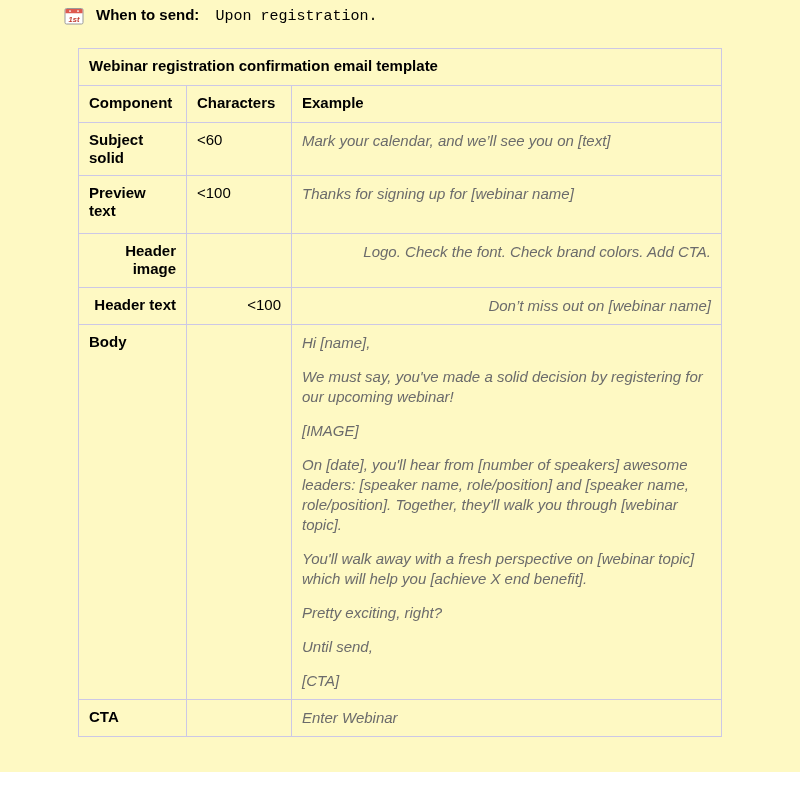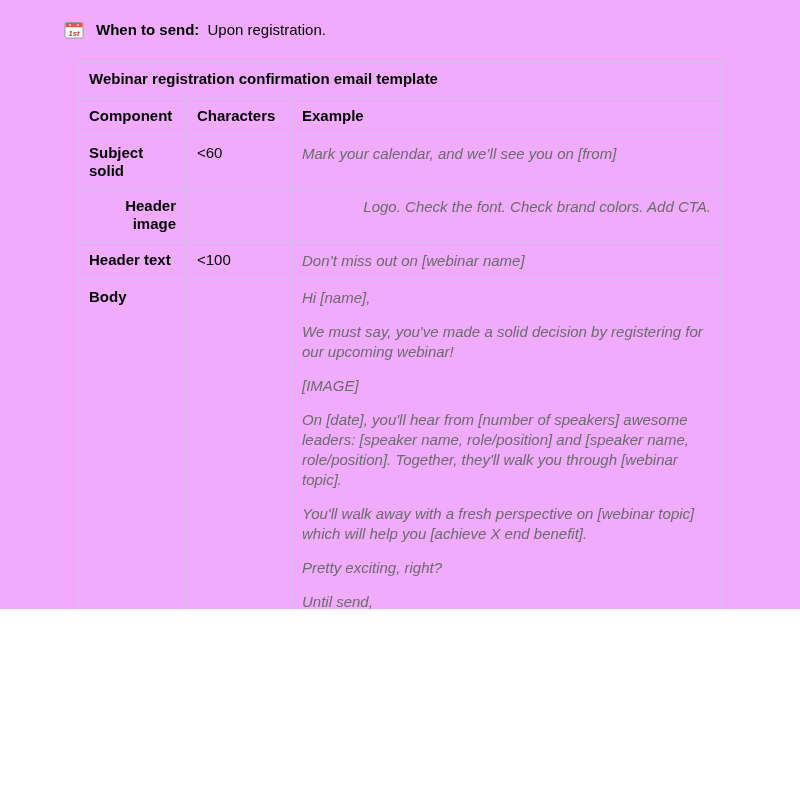--- a/index.html
+++ b/index.html
@@ -7,44 +7,44 @@
     padding: 0;
     background: #ffffff;
     width: 800px;
     height: 800px;
     font-family: "Liberation Sans", sans-serif;
     color: #000000;
     -webkit-font-smoothing: antialiased;
   }
   .page {
     width: 800px;
-    height: 609px;
-    background: #f0abfc;
+    height: 772px;
+    background: #fef9c3;
     box-sizing: border-box;
-    padding-top: 20px;
+    padding-top: 5px;
     overflow: hidden;
   }
   
   .intro {
     margin-left: 64px;
     font-size: 15px;
     line-height: 20px;
     display: flex;
     align-items: center;
   }
   .cal-icon {
     display: inline-flex;
     width: 20px;
     height: 20px;
     margin-right: 12px;
     flex: 0 0 auto;
   }
   .cal-icon svg { width: 20px; height: 20px; }
   .intro b { font-weight: 700; }
-  .intro .val { margin-left: 4px; }
+  .intro .val { margin-left: 12px; font-family: Liberation Mono, monospace; }
 
   
   table.tpl {
     border-collapse: collapse;
     table-layout: fixed;
     width: 643px;
     margin: 21px 0 0 78px;
   }
   table.tpl col.c1 { width: 108px; }
   table.tpl col.c2 { width: 105px; }
@@ -65,21 +65,21 @@
   td.chars { font-weight: 400; }
   td.example { font-style: italic; color: #6b6b6b; }
   td.example p { margin: 0 0 14px 0; line-height: 20px; }
   td.example p:last-child { margin-bottom: 0; }
 
   tr.row-title td   { height: 20px; }
   tr.row-header td  { height: 20px; }
   tr.row-subject td { height: 19px; }
   tr.row-preview td { height: 41px; }
   tr.row-himg td    { height: 37px; text-align: right; }
-  tr.row-htext td   { height: 19px; }
+  tr.row-htext td   { height: 19px; text-align: right; }
   tr.row-cta td     { height: 17px; }
   tr.row-footer td  { height: 21px; }
 </style>
 </head>
 <body>
 
 <div class="page">
 
   <div class="intro">
     <span class="cal-icon">
@@ -110,24 +110,31 @@
       <tr class="row-header">
         <td class="head">Component</td>
         <td class="head">Characters</td>
         <td class="head">Example</td>
       </tr>
 
       <tr class="row-subject">
         <td class="comp">Subject solid</td>
         <td class="chars">&lt;60</td>
         <td class="example">
-          <p>Mark your calendar, and we’ll see you on [from]</p>
+          <p>Mark your calendar, and we’ll see you on [text]</p>
         </td>
       </tr>
 
+      <tr class="row-preview">
+        <td class="comp">Preview text</td>
+        <td class="chars">&lt;100</td>
+        <td class="example">
+          <p>Thanks for signing up for [webinar name]</p>
+        </td>
+      </tr>
 
       <tr class="row-himg">
         <td class="comp">Header image</td>
         <td class="chars"></td>
         <td class="example">
           <p>Logo. Check the font. Check brand colors. Add CTA.</p>
         </td>
       </tr>
 
       <tr class="row-htext">

